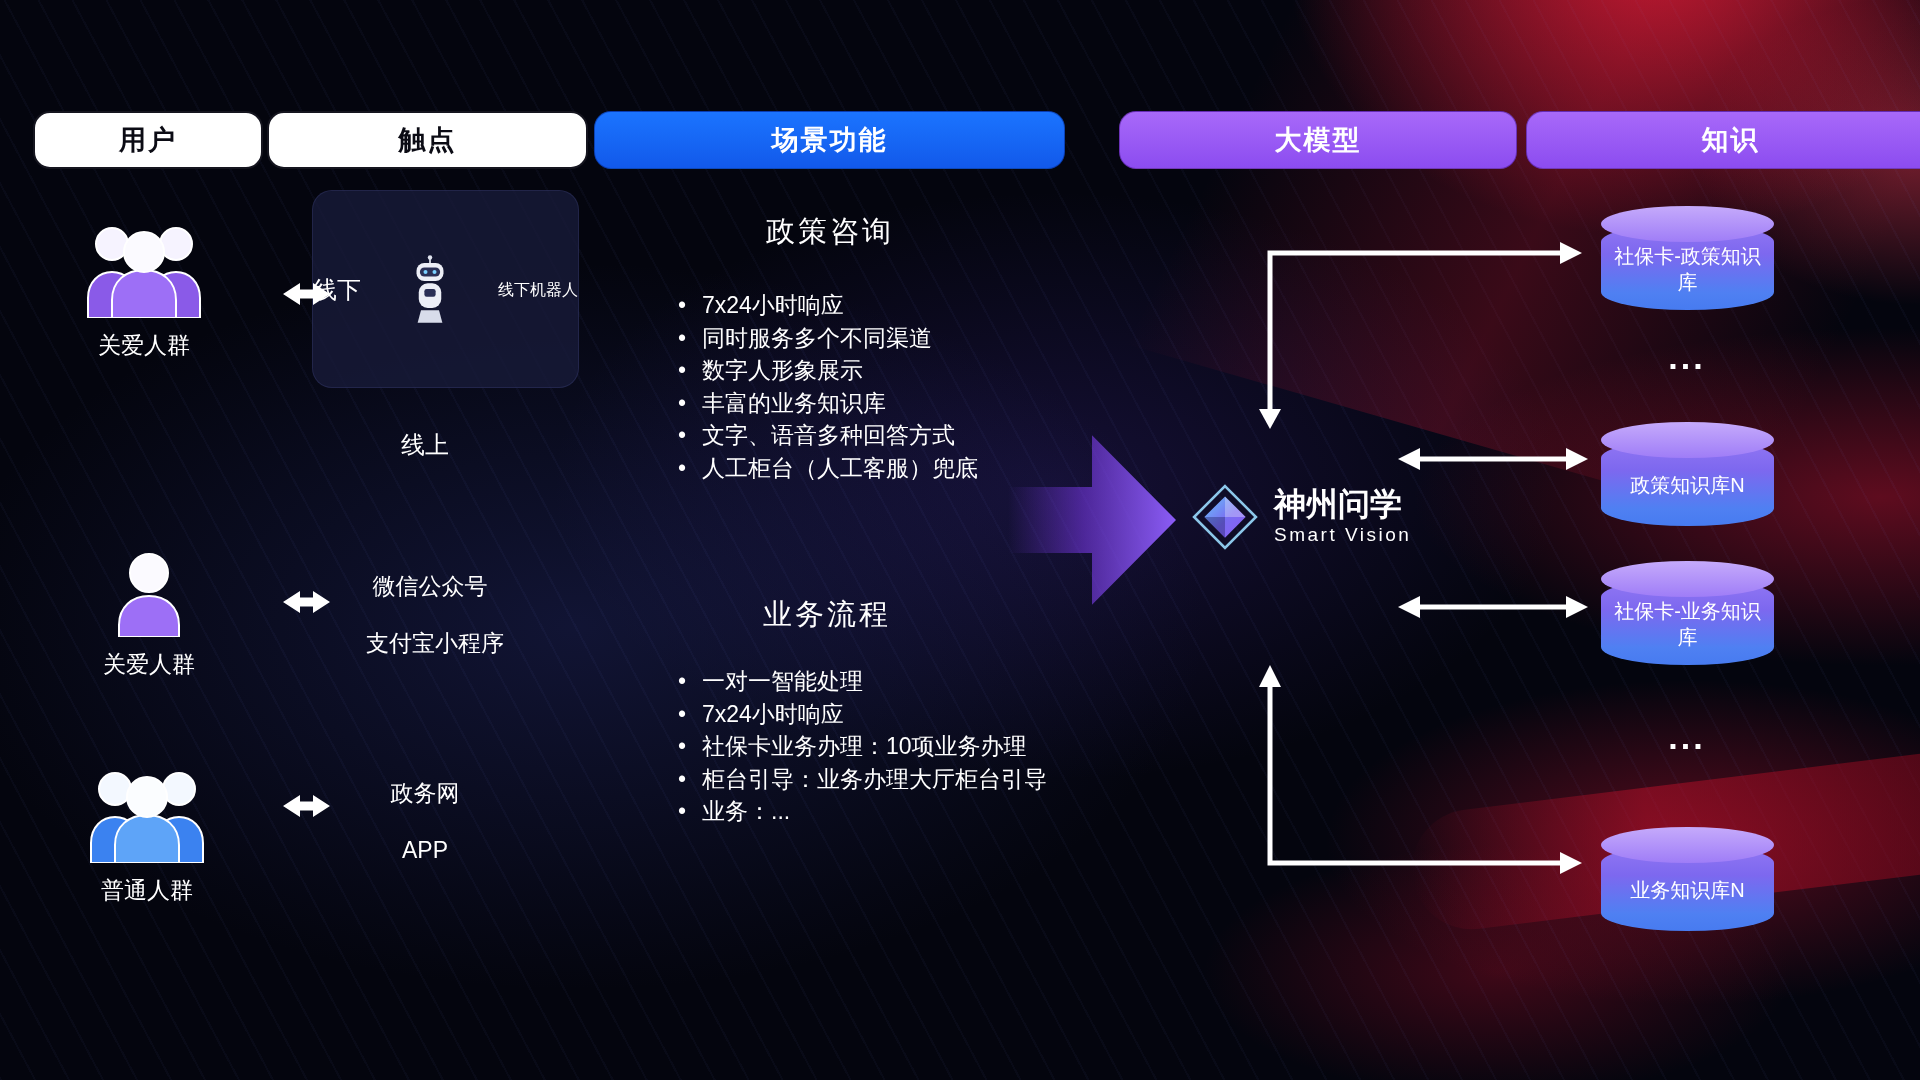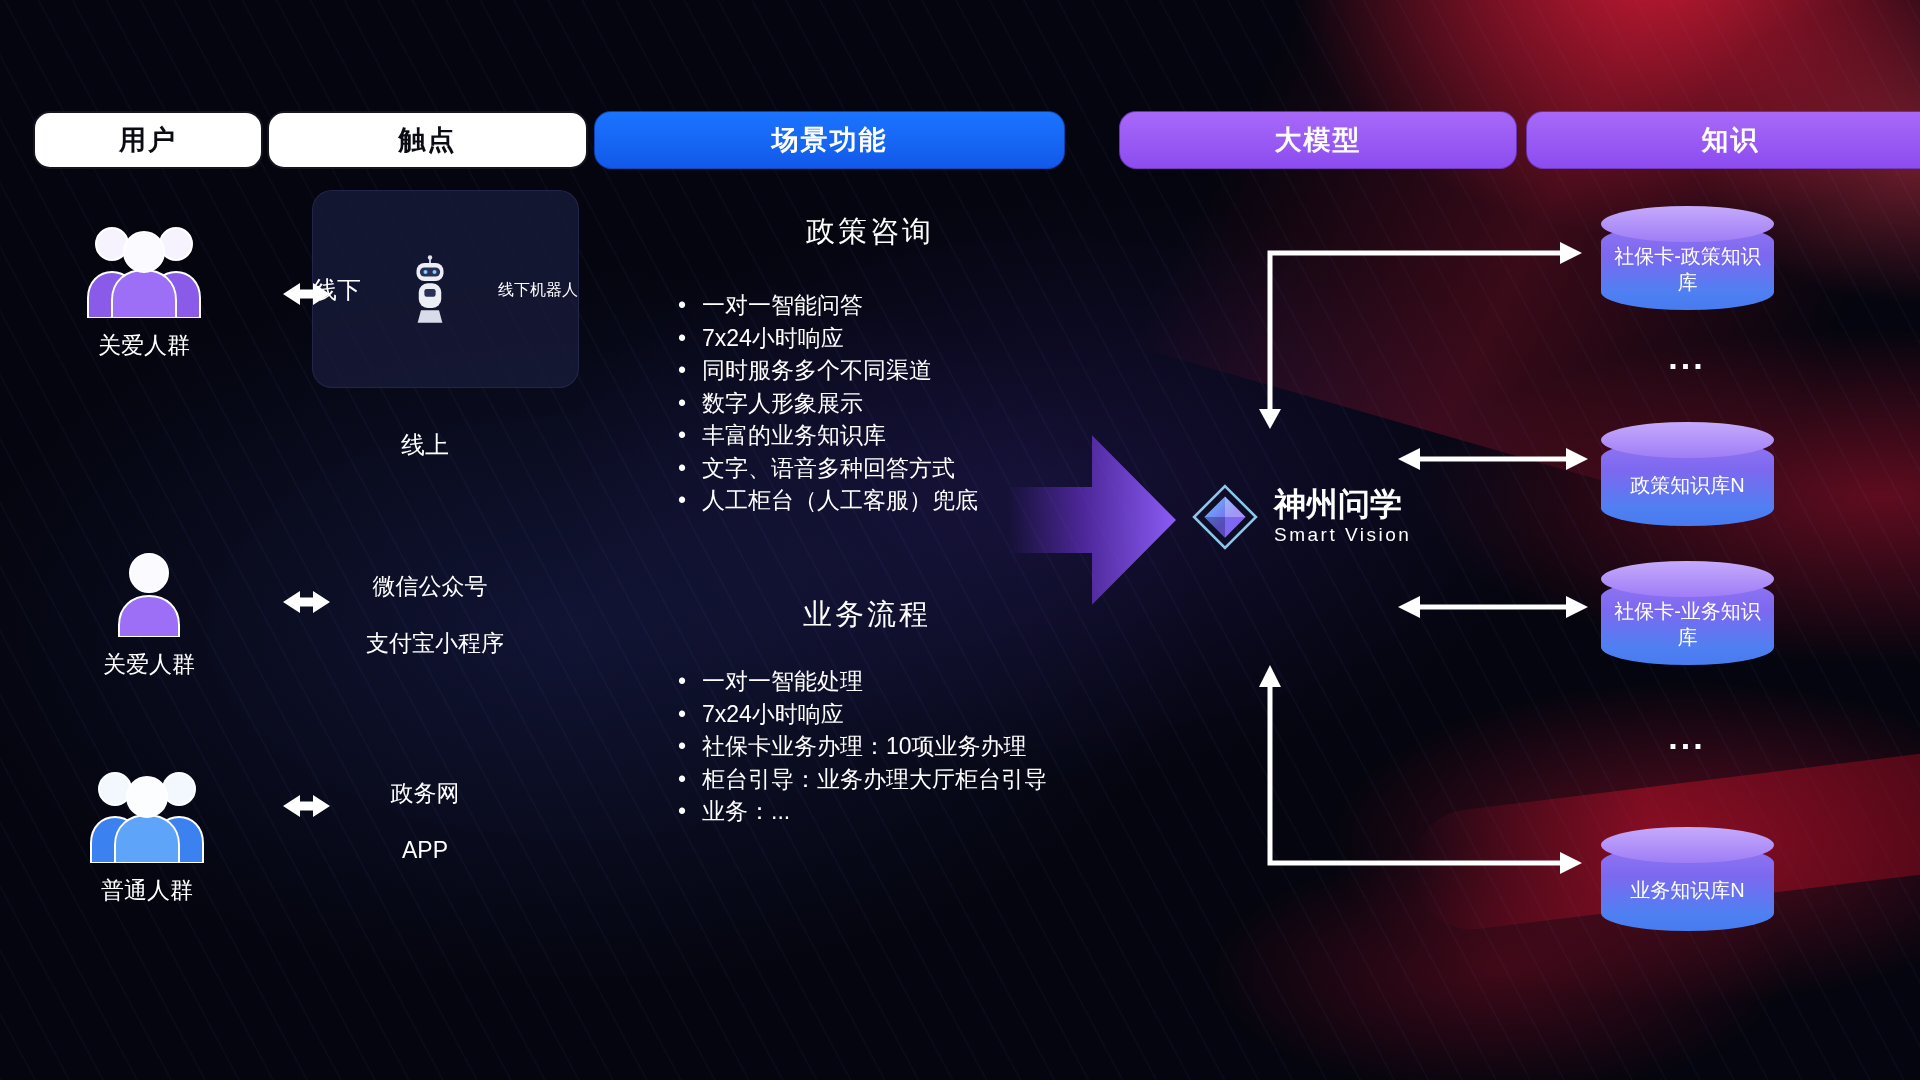--- a/index.html
+++ b/index.html
@@ -45,21 +45,21 @@
   .offline-box{
     position:absolute;left:312px;top:190px;width:267px;height:198px;box-sizing:border-box;
     background:rgba(24,27,58,.78);border:1px solid rgba(140,150,255,.12);border-radius:20px;
     display:flex;flex-direction:row;align-items:center;justify-content:space-between;padding:20px 0 18px;
   }
   .tp-title{font-size:24px;}
   .tp-label{font-size:16px;}
   .tp-float{position:absolute;transform:translateX(-50%);font-size:23px;white-space:nowrap;}
   .tp-big{font-size:24px;}
   
-  .sec-title{position:absolute;transform:translateX(-50%);font-size:29px;letter-spacing:3px;white-space:nowrap;margin-left:40px;}
+  .sec-title{position:absolute;transform:translateX(-50%);font-size:29px;letter-spacing:3px;white-space:nowrap;}
   .bullets{position:absolute;left:676px;margin:0;padding:0;list-style:none;font-size:23px;}
   .bullets li{line-height:32.5px;padding-left:26px;position:relative;white-space:nowrap;}
   .bullets li::before{content:"•";position:absolute;left:2px;}
   
   .big-arrow{
     position:absolute;left:1008px;top:428px;width:168px;height:184px;
     background:linear-gradient(90deg, rgba(124,58,237,0) 0%, rgba(124,58,237,.55) 45%, #8b5cf6 100%);
     clip-path:polygon(0 32%,50% 32%,50% 4%,100% 50%,50% 96%,50% 68%,0 68%);
   }
   
@@ -146,21 +146,20 @@
     <div class="tp-label">线下机器人</div>
   </div>
   <div class="tp-float tp-big" style="left:425px;top:429px">线上</div>
   <div class="tp-float" style="left:430px;top:571px">微信公众号</div>
   <div class="tp-float" style="left:435px;top:628px">支付宝小程序</div>
   <div class="tp-float" style="left:425px;top:778px">政务网</div>
   <div class="tp-float" style="left:425px;top:837px">APP</div>
 
   <div class="sec-title" style="left:830px;top:212px">政策咨询</div>
   <ul class="bullets" style="top:289px">
-    <li>一对一智能问答</li>
     <li>7x24小时响应</li>
     <li>同时服务多个不同渠道</li>
     <li>数字人形象展示</li>
     <li>丰富的业务知识库</li>
     <li>文字、语音多种回答方式</li>
     <li>人工柜台（人工客服）兜底</li>
   </ul>
 
   <div class="sec-title" style="left:827px;top:595px">业务流程</div>
   <ul class="bullets" style="top:665px">

